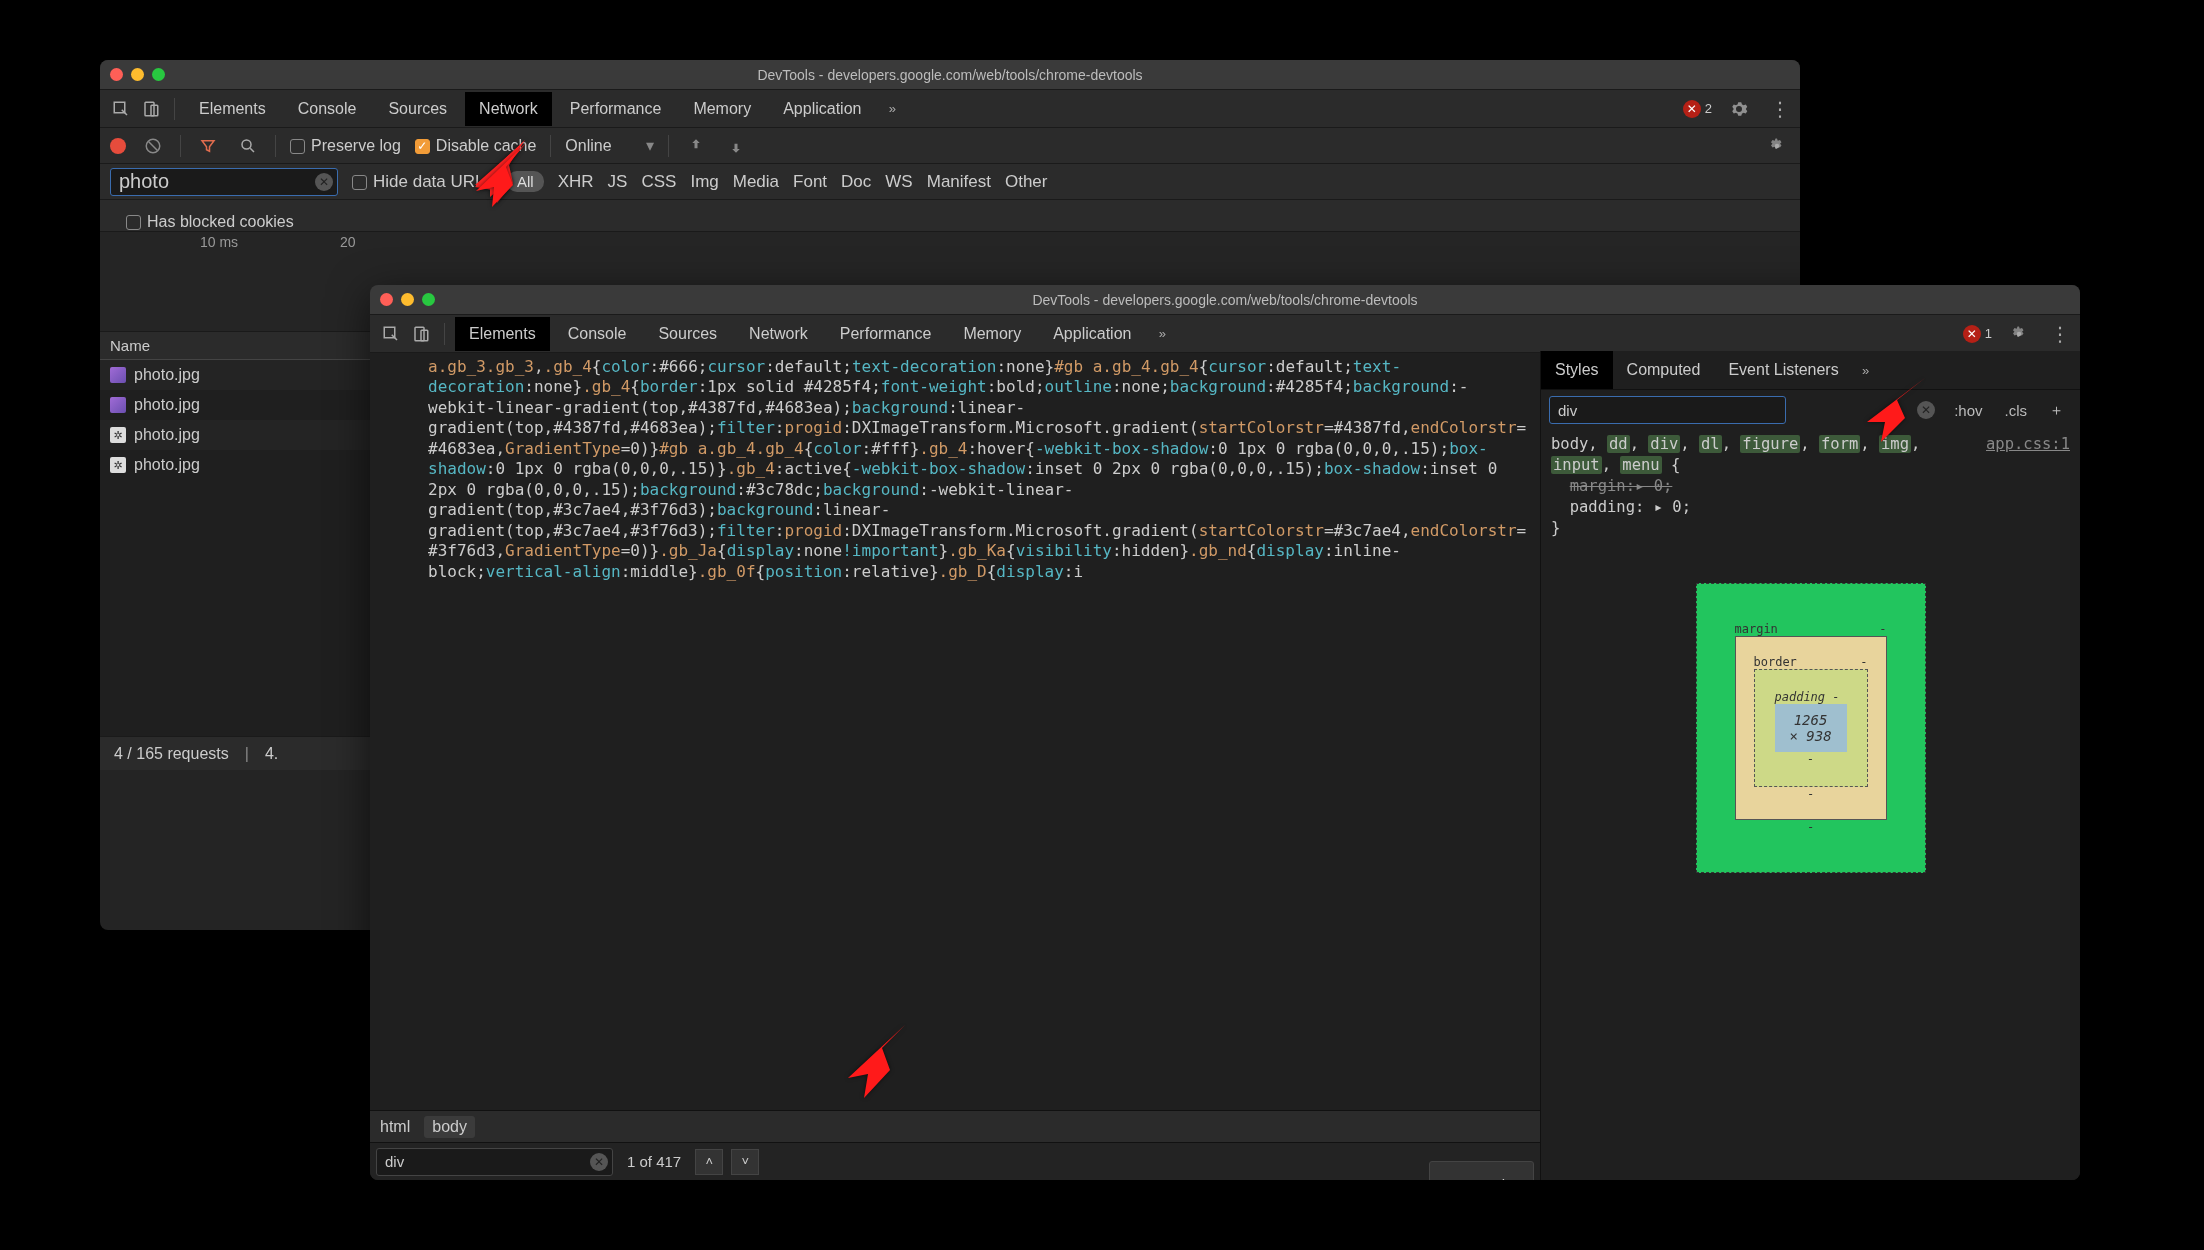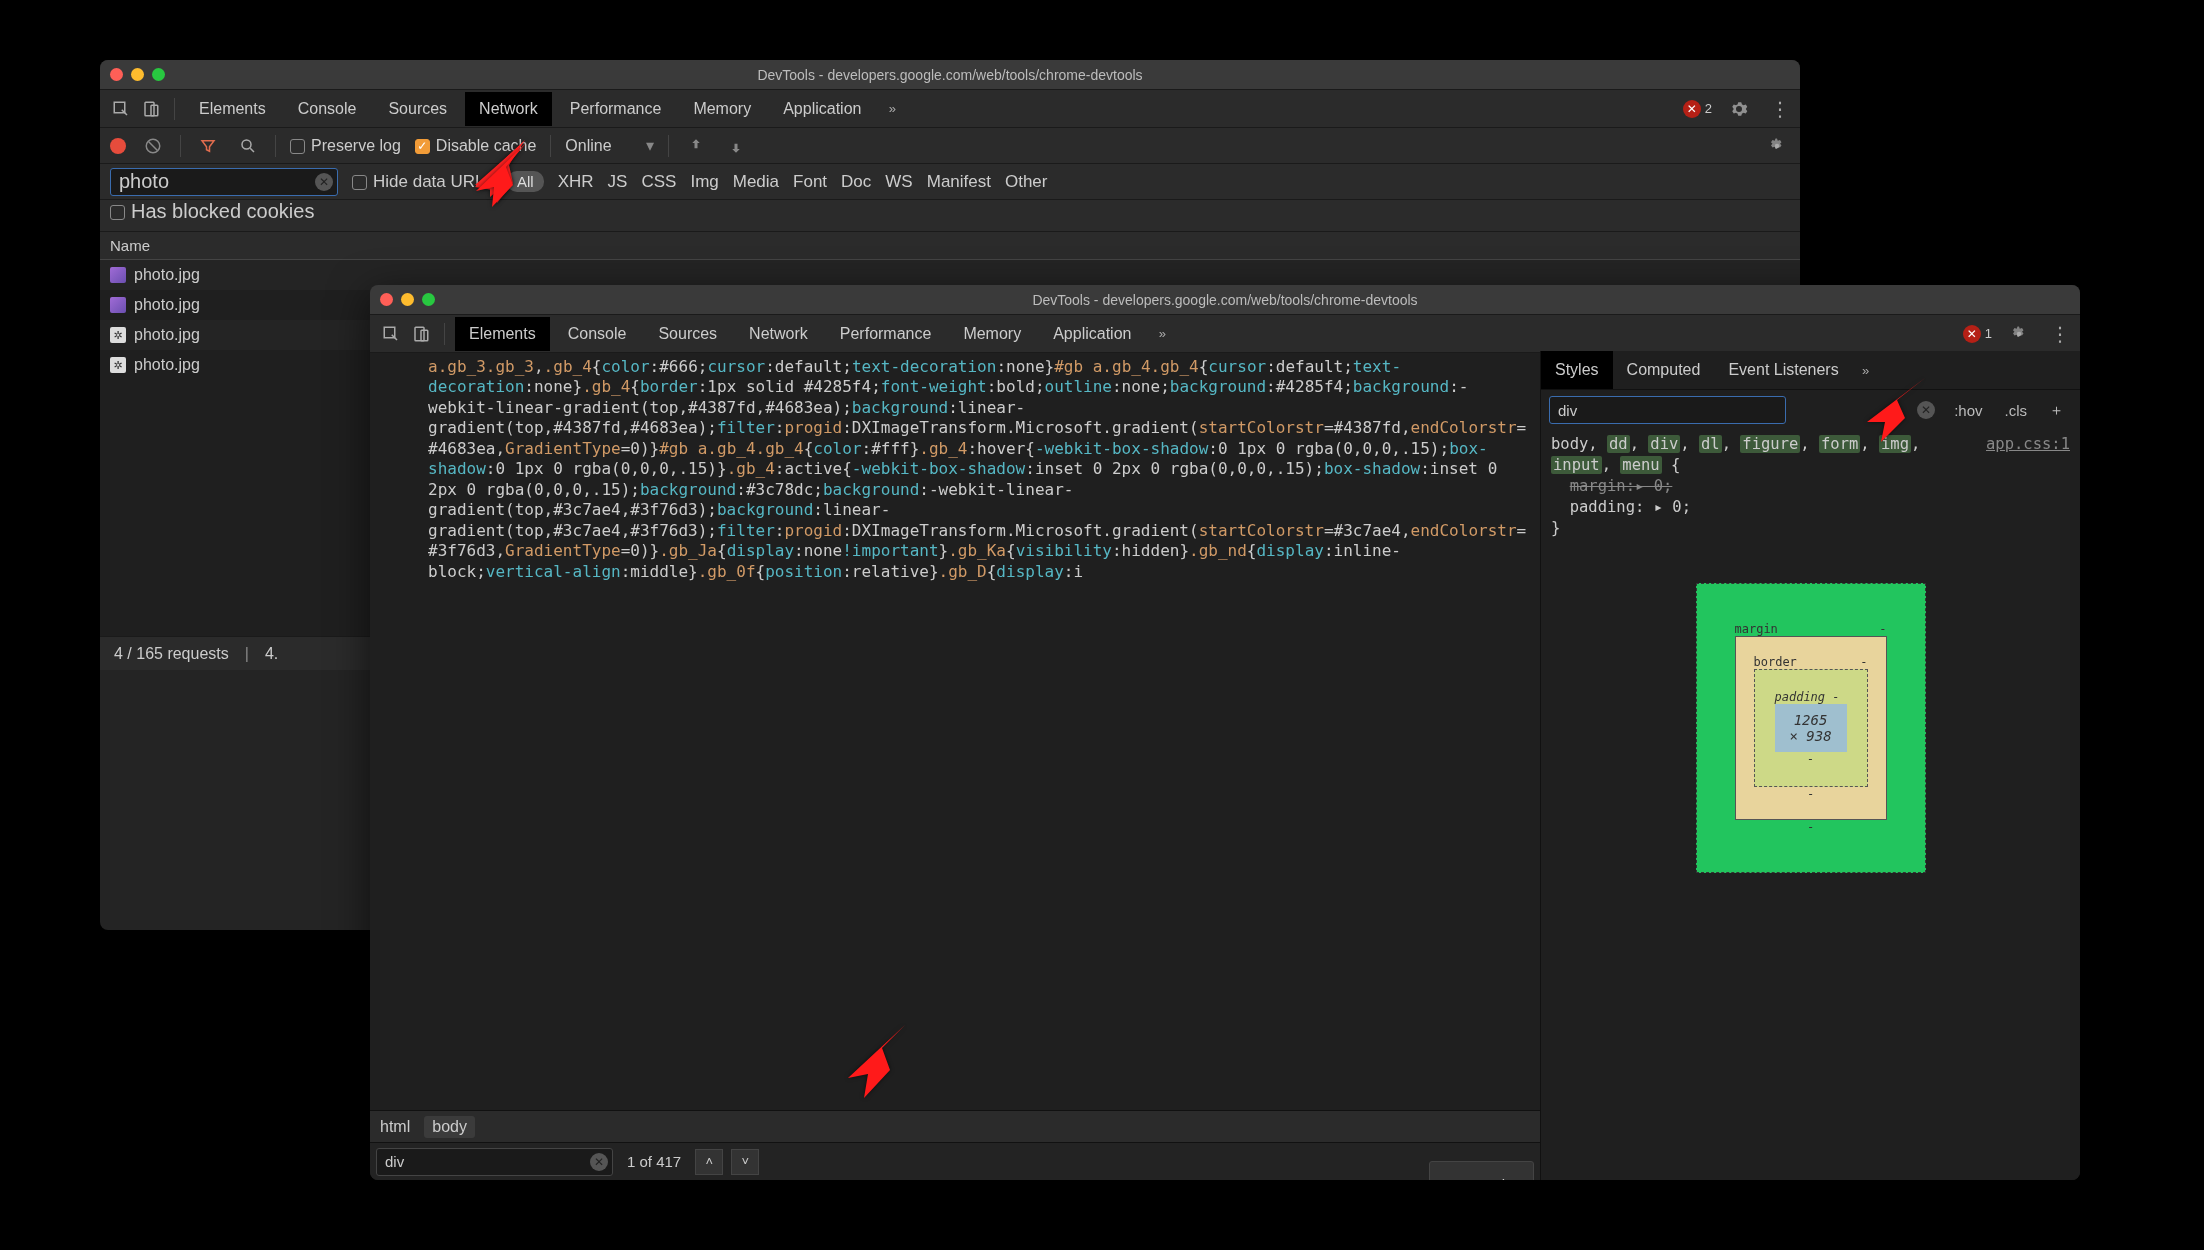--- a/index.html
+++ b/index.html
@@ -72,21 +72,21 @@
     position:relative;
   }
   .search-wrap { position:relative; }
   .clear-x {
     position:absolute; right:5px; top:50%; transform:translateY(-50%);
     width:18px; height:18px; background:#555; border-radius:50%;
     display:flex; align-items:center; justify-content:center; color:#222; font-size:12px;
   }
   .pill { background:#555; color:#ddd; padding:2px 10px; border-radius:10px; font-size:15px;}
   .type-filter { color:#ccc; }
-  .row2 { display:flex; align-items:flex-start; height:32px; background:#2b2b2b; border-bottom:1px solid #1a1a1a; padding:0 10px; font-size:20px;}
+  .row2 { display:flex; align-items:flex-end; height:32px; background:#2b2b2b; border-bottom:1px solid #1a1a1a; padding:0 26px; font-size:16px;}
   .waterfall-header {
     height:100px; background:#252525; border-bottom:1px solid #1a1a1a; position:relative;
     color:#999; font-size:14px;
   }
   .wf-tick { position:absolute; top:2px; }
   .name-header {
     height:28px; background:#2b2b2b; border-bottom:1px solid #444; padding:0 10px;
     display:flex; align-items:center; font-size:15px; color:#ccc;
   }
   .file-list { background:#1f1f1f; }
@@ -288,20 +288,24 @@
     <span class="type-filter">Manifest</span>
     <span class="type-filter">Other</span>
   </div>
 
   <div class="row2">
     <label>
       <span class="checkbox"></span><span>Has blocked cookies</span>
     </label>
   </div>
 
+  <div class="waterfall-header">
+    <span class="wf-tick" style="left:100px;">10 ms</span>
+    <span class="wf-tick" style="left:240px;">20</span>
+  </div>
 
   <div class="name-header">Name</div>
 
   <div class="file-list" style="height:376px;">
     <div class="file-row">
       <div class="file-icon purple"></div>
       <span>photo.jpg</span>
     </div>
     <div class="file-row">
       <div class="file-icon purple"></div>

